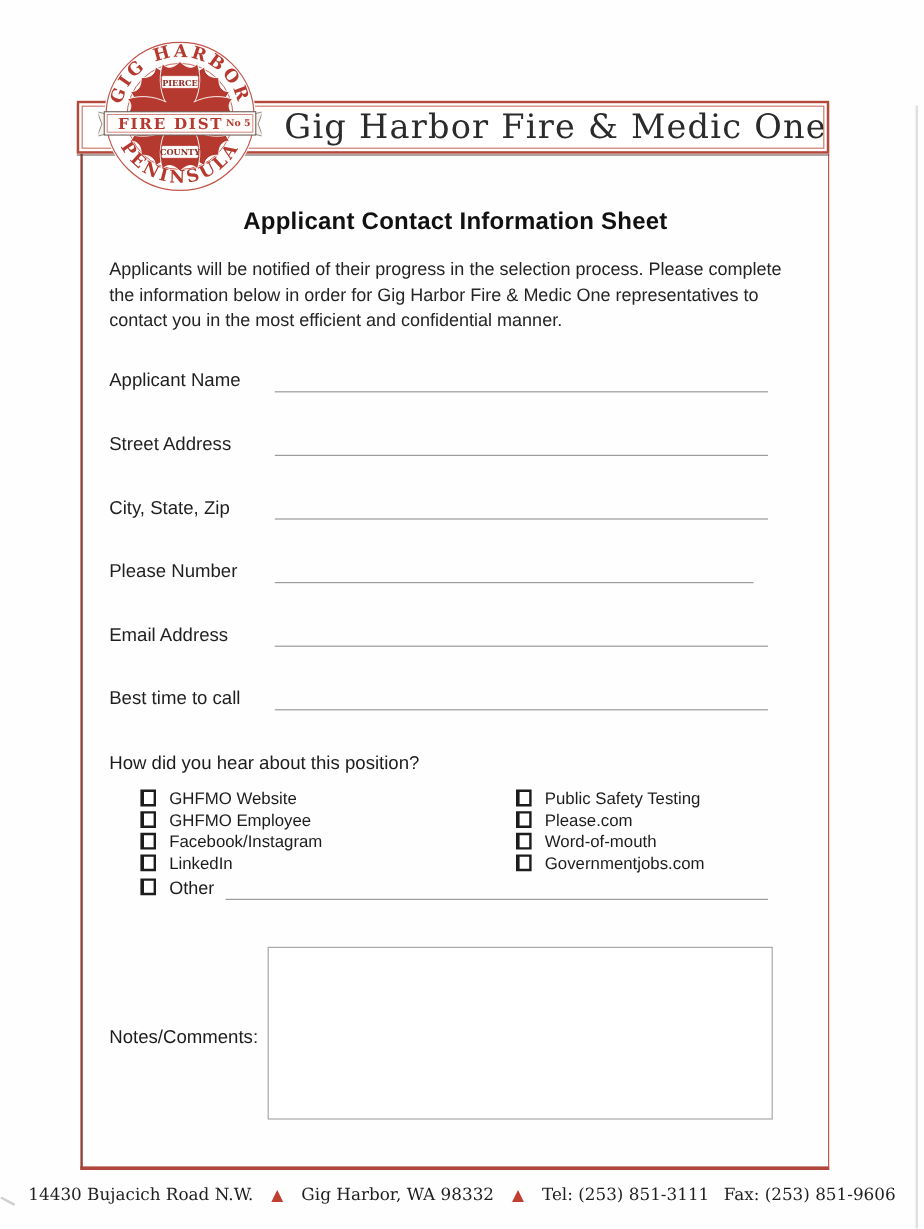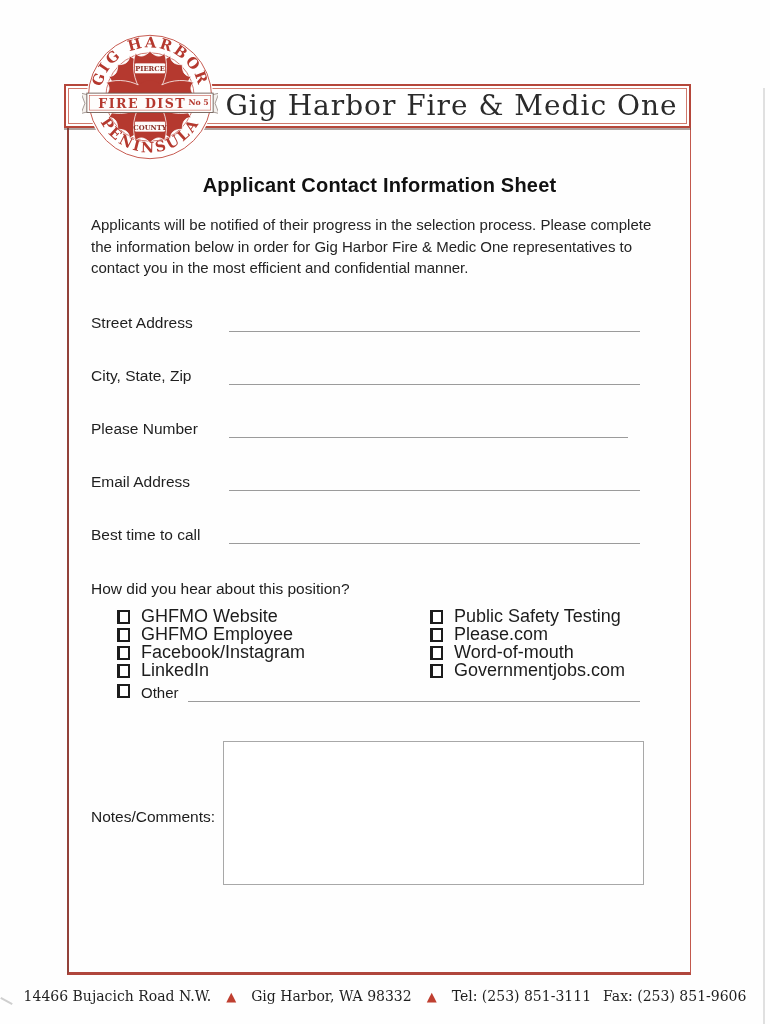--- a/index.html
+++ b/index.html
@@ -13,21 +13,21 @@
   
   .banner {
     position:absolute; left:64px; top:84px; width:627px; height:44px;
     box-sizing:border-box; background:#fff;
     border:2px solid #b5473b;
     outline:1px solid #d07a6d; outline-offset:-5px;
     box-shadow:0 2px 0 rgba(95,72,66,0.5);
     z-index:1;
   }
   .banner-title {
-    height:40px; line-height:40px; text-align:center;
+    height:40px; line-height:40px; text-align:right;
     padding-left:148px;
     font-family:"DejaVu Serif", serif; font-size:28px; letter-spacing:1px;
     color:#2b2b2b; white-space:nowrap;
   }
   .logo { position:absolute; left:82px; top:29px; z-index:3; }
 
   
   .content {
     position:absolute; left:67px; top:128px; width:624px; height:847px;
     box-sizing:border-box; background:transparent;
@@ -49,21 +49,21 @@
   .flabel { width:138px; font-size:15.5px; color:#1f1f1f; flex:none; }
   .fline { flex:1; border-bottom:1.4px solid #9b9b9b; height:100%;
            font-size:14px; color:#333; }
   .frow-phone .fline { margin-right:12px; }
 
   .question { margin:36px 0 0 22px; font-size:15.5px; }
 
   .options { display:flex; margin:10px 0 0 48px; }
   .optcol { width:313px; }
   .optcol2 { flex:1; }
-  .opt { display:flex; align-items:center; height:18px; font-size:18px; }
+  .opt { display:flex; align-items:center; height:18px; font-size:14px; }
   .cb {
     width:8px; height:10px; flex:none; margin-right:11px; margin-top:1px;
     border:2px solid #1c1c1c; border-left-width:3px; background:#fff;
   }
   .other-row { display:flex; align-items:flex-end; margin:2px 50px 0 48px; height:20px; }
   .other-row .cb { margin-bottom:4px; }
   .other-label { font-size:15px; margin-right:9px; padding-bottom:1px; }
   .other-line { flex:1; border-bottom:1.4px solid #9b9b9b; height:100%; }
 
   .notes-row { display:flex; margin:39px 46px 0 22px;align-items:center; }
@@ -138,20 +138,24 @@
       <textPath href="#arcBot" startOffset="50%" text-anchor="middle">PENINSULA</textPath>
     </text>
   </svg>
 
   <div class="content">
 
     <h1 class="form-title">Applicant Contact Information Sheet</h1>
 
     <p class="intro">Applicants will be notified of their progress in the selection process. Please complete the information below in order for Gig Harbor Fire &amp; Medic One representatives to contact you in the most efficient and confidential manner.</p>
 
+    <div class="frow first">
+      <span class="flabel">Applicant Name</span>
+      <span class="fline"></span>
+    </div>
     <div class="frow">
       <span class="flabel">Street Address</span>
       <span class="fline"></span>
     </div>
     <div class="frow">
       <span class="flabel">City, State, Zip</span>
       <span class="fline"></span>
     </div>
     <div class="frow frow-phone">
       <span class="flabel">Please Number</span>
@@ -214,21 +218,21 @@
     </div>
 
     <div class="notes-row">
       <span class="notes-label">Notes/Comments:</span>
       <div class="notes-box"></div>
     </div>
 
   </div>
 
   <div class="footer">
-    <span>14466 Bujacich Road N.W.</span>
+    <span>14430 Bujacich Road N.W.</span>
     <span class="tri">▲</span>
     <span>Gig Harbor, WA 98332</span>
     <span class="tri">▲</span>
     <span class="grp">
       <span>Tel: (253) 851-3111</span>
       <span>Fax: (253) 851-9606</span>
     </span>
   </div>
 
   <div class="scan-edge"></div>

